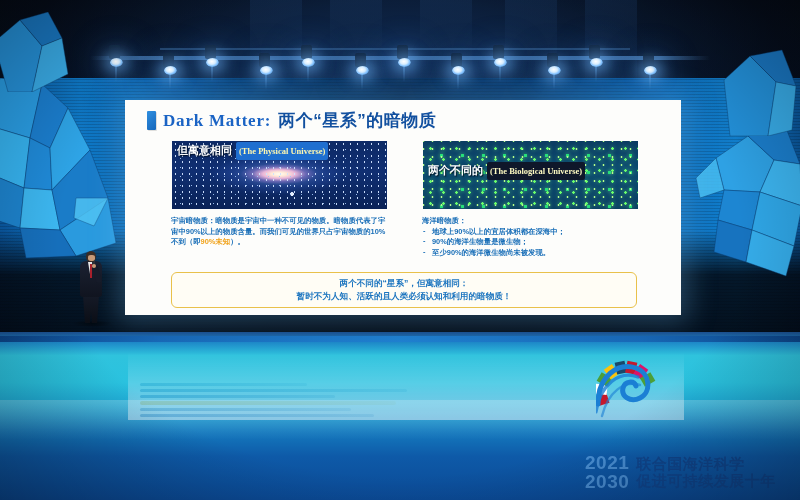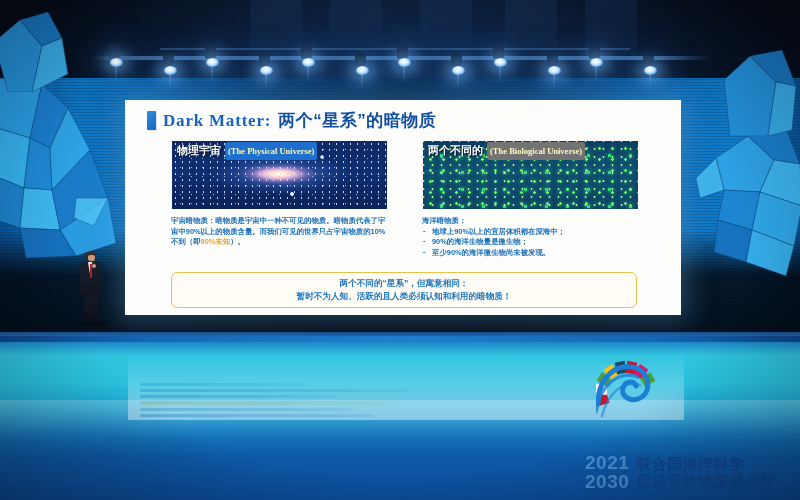--- a/index.html
+++ b/index.html
@@ -52,21 +52,21 @@
   .title-cn{font-weight:bold;font-size:17px;color:#12509f;letter-spacing:.5px;}
   .cols{position:absolute;left:46px;top:40px;width:466px;display:flex;gap:36px;}
   .col{width:215px;}
   .imgbox{position:relative;width:215px;height:68px;overflow:hidden;border:1px solid rgba(255,255,255,.25);}
   .imgcap{
     position:absolute;left:0;top:0;padding:1px 5px 2px 5px;
     display:flex;align-items:baseline;gap:4px;white-space:nowrap;z-index:3;
   }
   .cap-cn{font-size:11px;font-weight:bold;color:#ffffff;text-shadow:0 0 3px rgba(0,30,70,.95),1px 1px 1px rgba(0,0,0,.7);}
   .cap-en{font-family:"Liberation Serif","DejaVu Serif",serif;font-size:8.5px;font-weight:bold;color:#fff8b0;background:#1f6fd0;padding:4px 3px;border-radius:2px;text-shadow:none;}
-  .cap-en.green{background:#737373;color:#fffbc2;}
+  .cap-en.green{background:#0f172a;color:#fffbc2;margin-top:20px;}
   
   .galaxy{position:absolute;inset:0;background:
       radial-gradient(ellipse 48px 13px at 107px 33px, #fffdf2 0%, #ffe9d6 16%, #e9b6d8 34%, rgba(150,120,200,.55) 56%, rgba(40,70,150,0) 80%),
       radial-gradient(ellipse 86px 26px at 107px 33px, rgba(150,180,255,.5) 0%, rgba(60,100,200,.25) 55%, rgba(20,40,110,0) 80%),
       radial-gradient(circle at 150px 16px,#dfeaff 0 1.4px,rgba(0,0,0,0) 2px),
       radial-gradient(circle at 120px 53px,#e7f0ff 0 1.6px,rgba(0,0,0,0) 2.2px),
       linear-gradient(180deg,#0d2a66,#102f72 45%,#0a2257);}
   .stars{position:absolute;inset:0;opacity:.95;
     background-image:
       radial-gradient(circle,#cfe2ff 0.6px,transparent 0.7px),
@@ -248,21 +248,21 @@
     </div>
 
     <div class="cols">
 
       <div class="col">
         <div class="imgbox">
           <div class="galaxy">
               <div class="stars"></div>
             </div>
           <div class="imgcap">
-            <span class="cap-cn">物理宇宙</span>
+            <span class="cap-cn">但寓意相同</span>
             <span class="cap-en">(The Physical Universe)</span>
           </div>
         </div>
         <div class="body-txt">
           <span class="lead">宇宙暗物质</span><span>：暗物质是宇宙中一种不可见的物质。暗物质代表了宇宙中90%以上的物质含量。而我们可见的世界只占宇宙物质的10%不到（即</span><span class="hl">90%未知</span><span>）。</span>
         </div>
       </div>
 
       <div class="col">
         <div class="imgbox">

